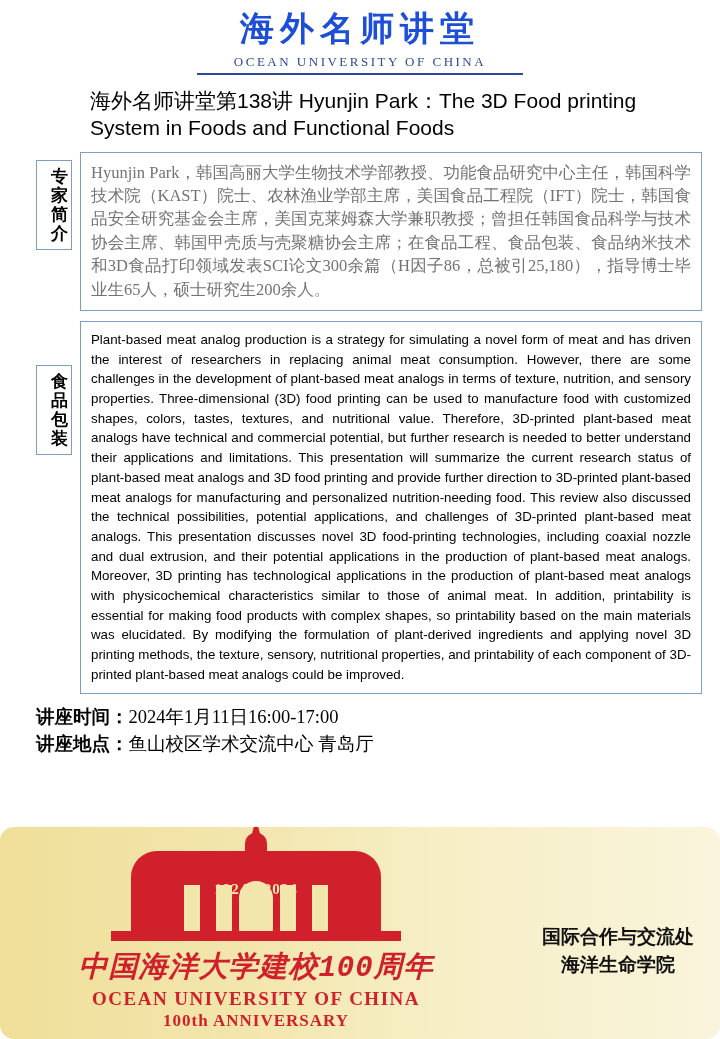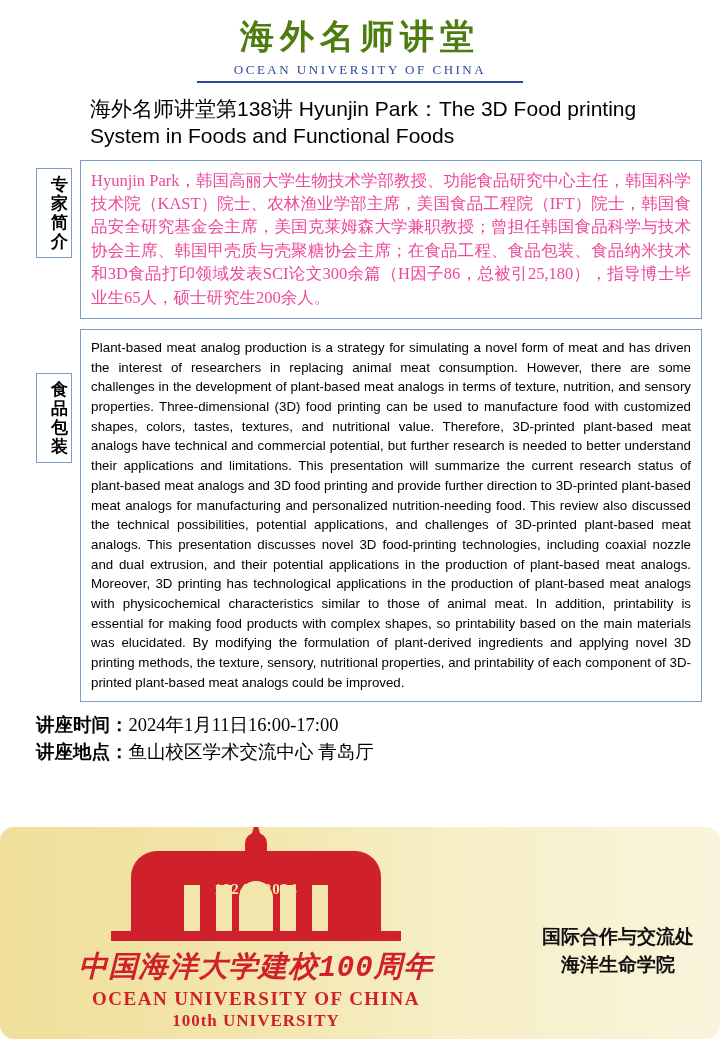--- a/index.html
+++ b/index.html
@@ -42,26 +42,26 @@
     top: -6px;
     width: 70px;
     height: 56px;
     border: 5px solid #2b4a9b;
     border-radius: 50%;
     border-right-color: transparent;
     border-bottom-color: transparent;
     transform: rotate(35deg);
   }
   .cn-calligraphy {
-    margin-top: 12px;
+    margin-top: 4px;
     font-family: "Liberation Serif", serif;
     font-size: 34px;
     font-weight: bold;
     letter-spacing: 6px;
-    color: #4d7c0f;
+    color: #1d4ed8;
   }
   .ouc-en {
     margin-top: 2px;
     font-family: "Liberation Serif", serif;
     font-size: 13px;
     letter-spacing: 2.5px;
     color: #2b4a9b;
   }
   .ouc-rule {
     width: 326px;
@@ -108,21 +108,21 @@
     flex: 1 1 auto;
     border: 1px solid #7c9ec4;
     padding: 8px 10px 9px 10px;
     box-sizing: border-box;
   }
   .bio-text {
     font-family: "Liberation Serif", serif;
     font-size: 16.5px;
     line-height: 1.42;
     text-align: justify;
-    color: #ec4899;
+    color: #737373;
   }
   .abs-text {
     font-family: "Liberation Sans", sans-serif;
     font-size: 13.3px;
     line-height: 1.48;
     text-align: justify;
     color: #000;
   }
 
   
@@ -321,19 +321,19 @@
       <div class="spire"></div>
       <div class="col c1"></div>
       <div class="col c2"></div>
       <div class="arch"></div>
       <div class="col c3"></div>
       <div class="col c4"></div>
       <div class="years">1924 - 2024</div>
     </div>
     <div class="f-cn">中国海洋大学建校100周年</div>
     <div class="f-en1">OCEAN UNIVERSITY OF CHINA</div>
-    <div class="f-en2">100th UNIVERSITY</div>
+    <div class="f-en2">100th ANNIVERSARY</div>
   </div>
   <div class="footer-org">
     <div>国际合作与交流处</div>
     <div>海洋生命学院</div>
   </div>
 </div>
 
 </body></html>

